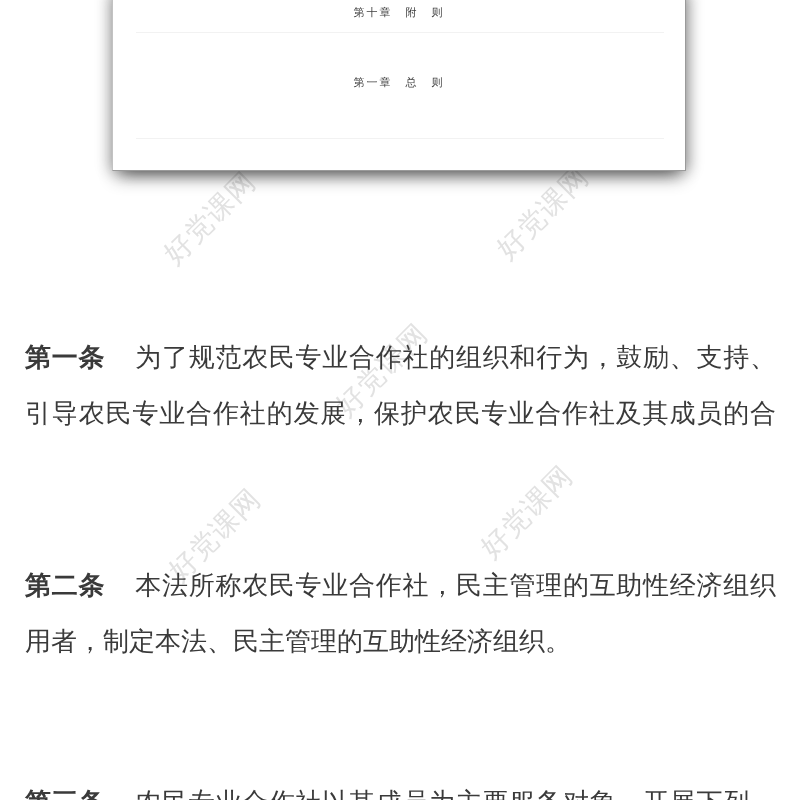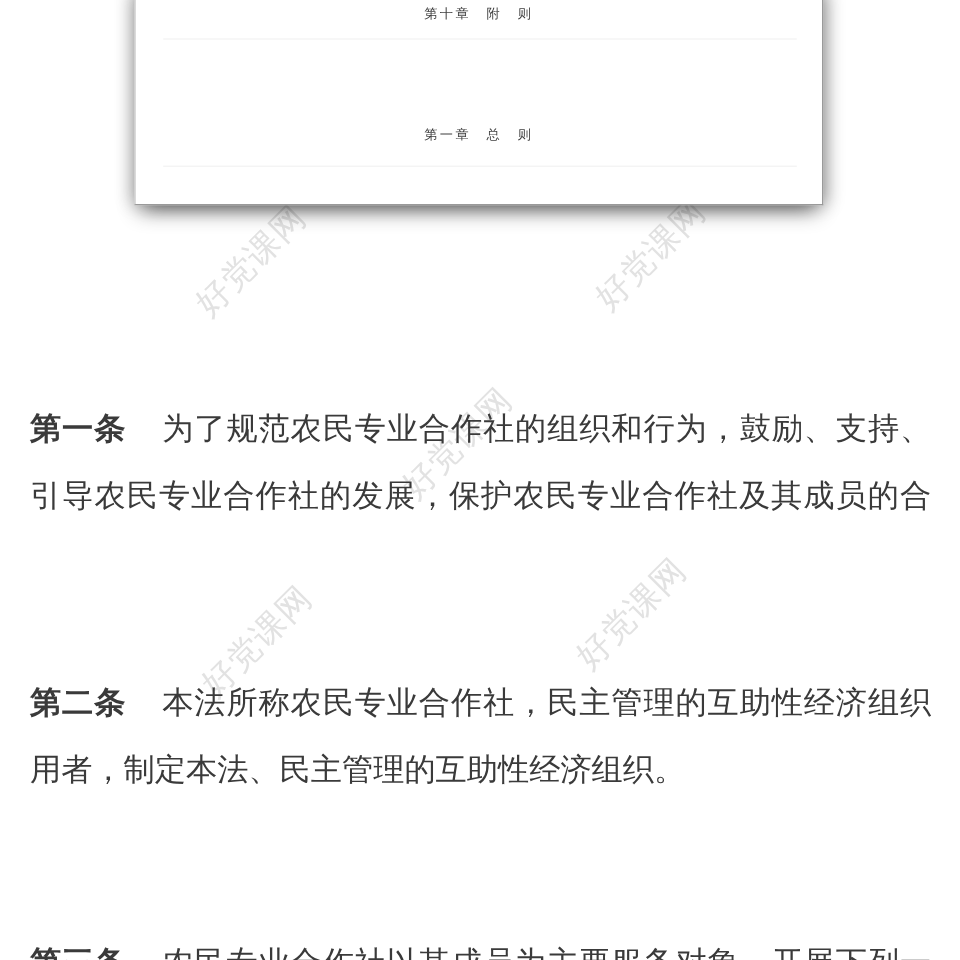--- a/index.html
+++ b/index.html
@@ -62,21 +62,21 @@
     left: 0;
     width: 100%;
     text-align: center;
     font-size: 11px;
     line-height: 20px;
     letter-spacing: 2px;
     color: #3f3f3f;
     white-space: pre;
   }
   .toc-line-1 { top: 22px; }
-  .toc-line-2 { top: 92px; margin-top: 31px; }
+  .toc-line-2 { top: 92px; }
   .toc-rule {
     position: absolute;
     left: 23px;
     width: 528px;
     height: 1px;
     background: #f2f2f2;
   }
   .toc-rule-1 { top: 52px; }
   .toc-rule-2 { top: 158px; }
 

